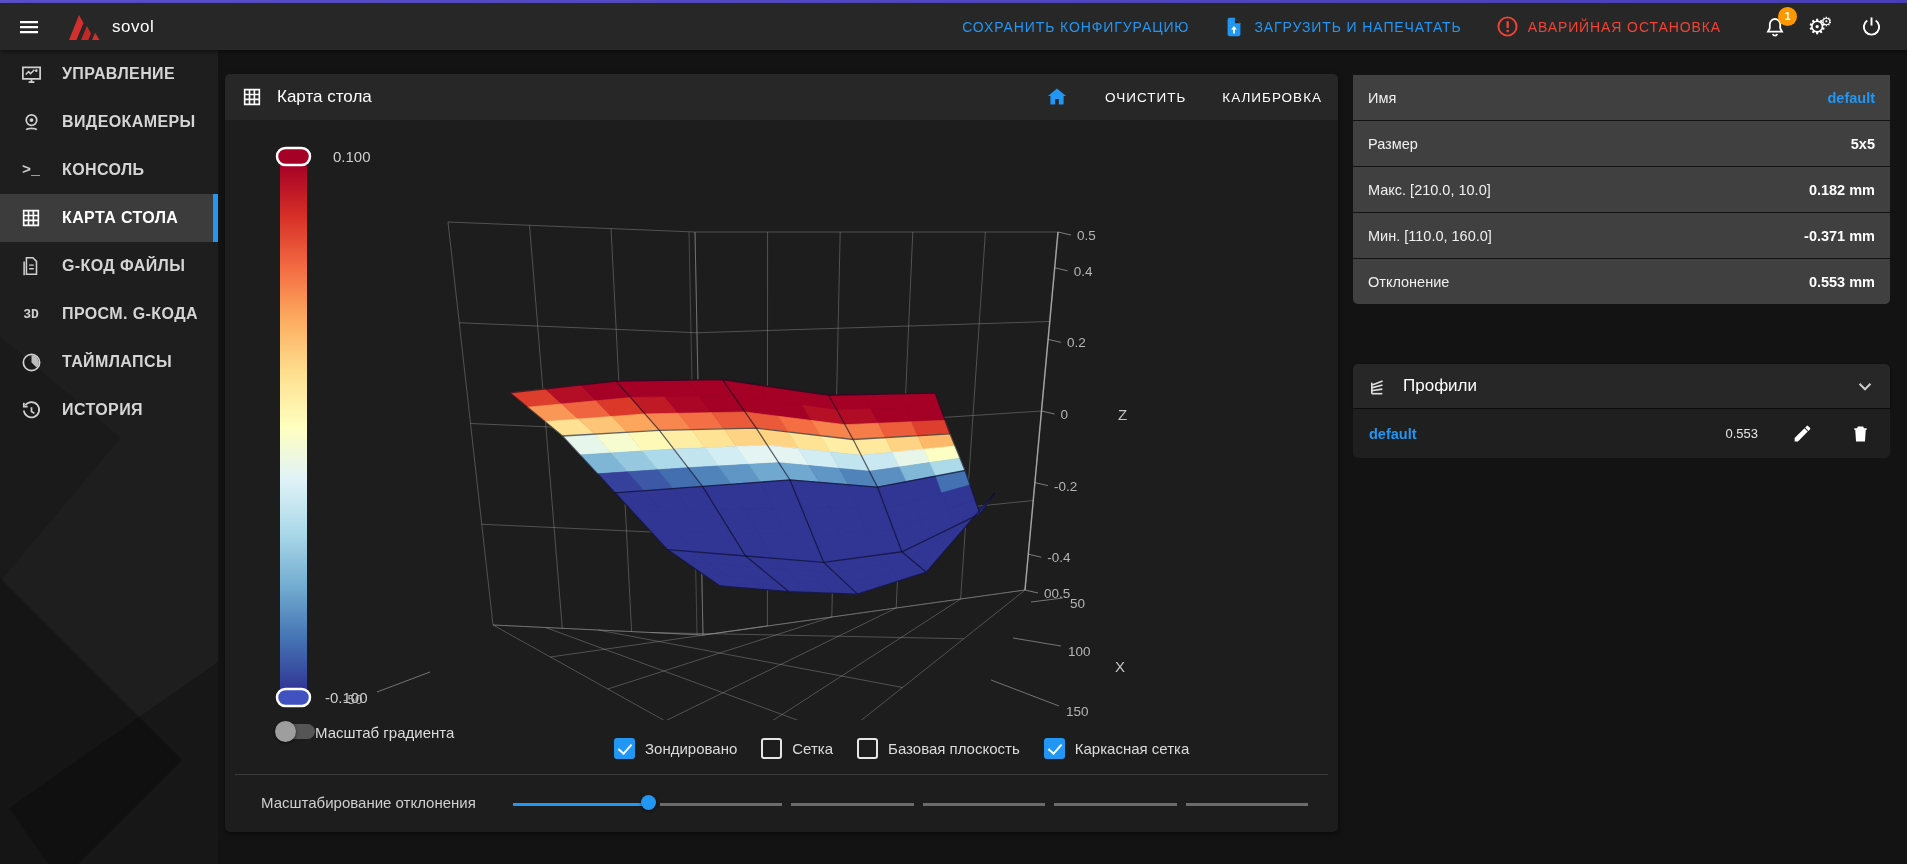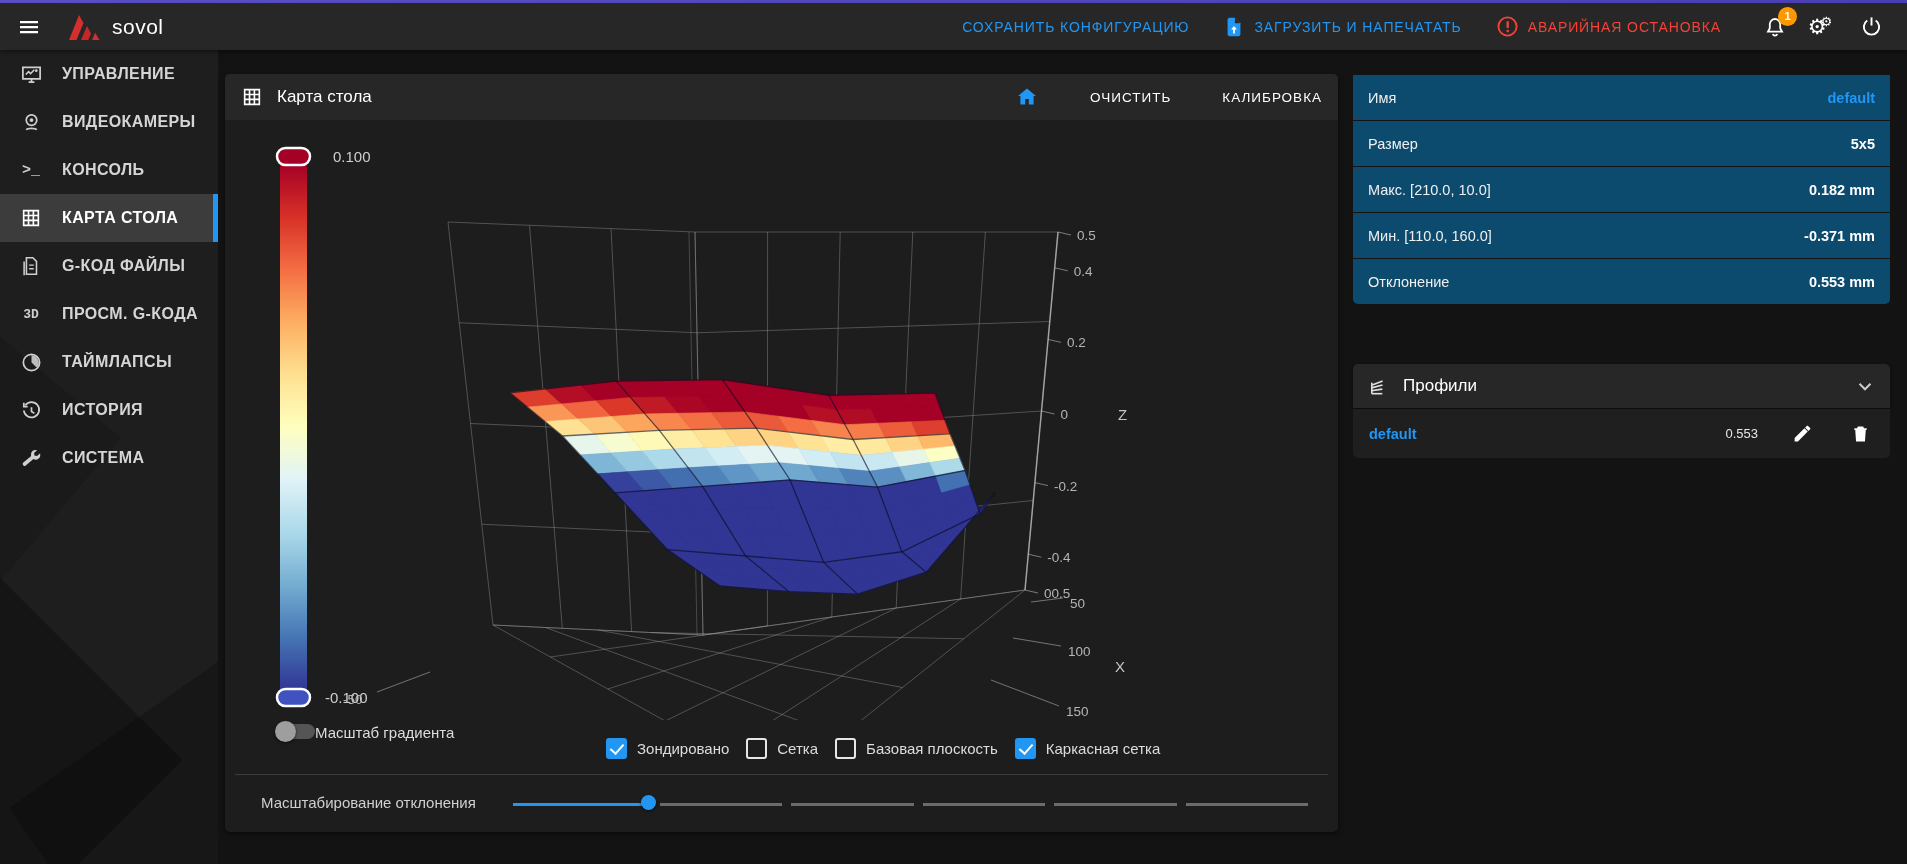--- a/index.html
+++ b/index.html
@@ -10,21 +10,21 @@
   .topline { position:absolute; left:0; top:0; width:1907px; height:3px;
              background:linear-gradient(90deg,#5a50c8,#4a41b8); }
 
   
   .topbar { position:absolute; left:0; top:3px; width:1907px; height:47px;
             background:#272727; display:flex; align-items:center;
             box-shadow:0 2px 4px rgba(0,0,0,.4); z-index:30; }
   .burger { width:46px; height:47px; display:flex; align-items:center; justify-content:center;
             margin-left:6px; cursor:pointer; }
   .brand { display:flex; align-items:center; gap:10px; margin-left:14px; }
-  .brand-name { font-size:21px; color:#fff; letter-spacing:.5px; }
+  .brand-name { font-size:17px; color:#fff; letter-spacing:.5px; }
   .tb-spacer { flex:1; }
   .tb-btn { display:flex; align-items:center; gap:9px; font-size:14px; font-weight:400;
             letter-spacing:.9px; cursor:pointer; margin-right:34px; white-space:nowrap; }
   .tb-blue { color:#2196f3; }
   .tb-red  { color:#f44336; }
   .tb-iconbtn { position:relative; width:40px; height:40px; display:flex; align-items:center;
                 justify-content:center; cursor:pointer; margin-right:8px; color:#fff; }
   .badge { position:absolute; top:0px; right:-2px; min-width:19px; height:19px; border-radius:10px;
            background:#ff9800; color:#fff; font-size:11px; font-weight:700;
            display:flex; align-items:center; justify-content:center; padding:0 4px; }
@@ -46,34 +46,34 @@
   .sb-item.active::after { content:""; position:absolute; right:0; top:0; width:5px; height:100%;
                            background:#2196f3; }
   .mono-ico { font-family:"Liberation Mono","DejaVu Sans Mono",monospace; font-weight:700; font-size:15px; }
 
   
   .panel { position:absolute; background:#1d1d1d; border-radius:5px;
            box-shadow:0 2px 5px rgba(0,0,0,.5); }
   .panel-head { height:46px; background:#272727; border-radius:5px 5px 0 0;
                 display:flex; align-items:center; padding:0 16px; }
   .panel-title { font-size:17px; color:#fff; margin-left:14px; }
-  .head-actions { margin-left:auto; display:flex; align-items:center; gap:51px; }
+  .head-actions { margin-left:auto; display:flex; align-items:center; gap:36px; }
   .head-btn { font-size:13.5px; font-weight:500; letter-spacing:1px; color:#fff; cursor:pointer; }
 
   .main-panel { left:225px; top:74px; width:1113px; height:758px; }
   .plot-wrap { position:absolute; left:0; top:46px; width:1113px; height:600px; }
 
   
   .controls-row { position:absolute; left:0; top:650px; width:1113px; height:48px; }
   .toggle-group { position:absolute; left:52px; top:0; height:48px; display:flex; align-items:flex-start; }
   .toggle { width:38px; height:15px; border-radius:8px; background:#555; position:relative; cursor:pointer; }
   .toggle .knob { position:absolute; left:-2px; top:-3px; width:21px; height:21px; border-radius:50%;
                   background:#9e9e9e; box-shadow:0 1px 3px rgba(0,0,0,.6); }
   .ctl-label { font-size:15px; color:#dcdcdc; }
-  .checks { position:absolute; left:381px; top:0; height:48px; display:flex; align-items:center; gap:17px;text-align:center; }
+  .checks { position:absolute; left:389px; top:0; height:48px; display:flex; align-items:center; gap:24px;text-align:center; }
   .check-item { display:flex; align-items:center; gap:10px; cursor:pointer; }
   .cb { width:21px; height:21px; border-radius:3px; border:2px solid #e6e6e6; position:relative; }
   .cb.on { border-color:#2196f3; background:#2196f3; }
   .cb.on::after { content:""; position:absolute; left:5px; top:1px; width:6px; height:11px;
                   border:solid #fff; border-width:0 2.5px 2.5px 0; transform:rotate(42deg); }
 
   .divider { position:absolute; left:10px; top:700px; width:1093px; height:1px; background:#3c3c3c; }
 
   .slider-row { position:absolute; left:0; top:701px; width:1113px; height:57px; }
   .slider-label { position:absolute; left:36px; top:19px; font-size:15px; color:#cfcfcf; }
@@ -82,21 +82,21 @@
   .slider .seg  { position:absolute; top:1.5px; height:3px; background:#6b6b6b; }
   .slider .thumb { position:absolute; top:-6px; width:15px; height:15px; border-radius:50%;
                    background:#2196f3; box-shadow:0 1px 3px rgba(0,0,0,.6); }
 
   
   .mesh-panel { left:1353px; top:74px; width:537px; height:274px; background:transparent; box-shadow:none; }
   .rc-head { height:44px; background:#272727; border-radius:5px 5px 0 0; display:flex; align-items:center;
              padding:0 14px; box-shadow:0 1px 3px rgba(0,0,0,.5); }
   .rc-title { font-size:17px; color:#fff; margin-left:13px; }
   .rc-chevron { margin-left:auto; cursor:pointer; color:#ccc; display:flex; }
-  .info-row { height:45px; margin-top:1px; background:#0c4a6e; display:flex; align-items:center;
+  .info-row { height:45px; margin-top:1px; background:#404040; display:flex; align-items:center;
               justify-content:space-between; padding:0 15px; }
   .info-row:last-child { border-radius:0 0 5px 5px; }
   .ir-label { font-size:14.5px; color:#f0f0f0; }
   .ir-value { font-size:14.5px; font-weight:700; color:#fff; }
   .ir-value.blue { color:#2196f3; }
 
   .profiles-panel { left:1353px; top:364px; width:537px; height:94px; background:transparent; box-shadow:none; }
   .profile-row { height:49px; margin-top:1px; background:#1f1f1f; border-radius:0 0 5px 5px;
                  display:flex; align-items:center; padding:0 16px; cursor:pointer; }
   .pr-name { font-size:14.5px; font-weight:700; color:#2196f3; }
@@ -229,28 +229,20 @@
   </div>
   <div class="sb-item">
     <span class="sb-ico">
       <svg width="23" height="23" viewBox="0 0 24 24">
           <path fill="none" stroke="currentColor" stroke-width="1.8" d="M5.5 6.5A8 8 0 1 1 4 12"></path>
           <path fill="none" stroke="currentColor" stroke-width="1.8" d="M4 4v4h4"></path>
           <path fill="none" stroke="currentColor" stroke-width="1.8" d="M12 8.5V13l3 2"></path>
         </svg>
     </span>
     <span class="sb-label">ИСТОРИЯ</span>
-  </div>
-  <div class="sb-item">
-    <span class="sb-ico">
-      <svg width="22" height="22" viewBox="0 0 24 24">
-          <path fill="currentColor" d="M21.7 6.7a5.2 5.2 0 0 1-7 6.2L7 20.6a2 2 0 0 1-2.9-2.9l7.7-7.7a5.2 5.2 0 0 1 6.2-7l-3 3 .4 2.9 2.9.4 3-3z" transform="rotate(5 12 12)"></path>
-        </svg>
-    </span>
-    <span class="sb-label">СИСТЕМА</span>
   </div>
 </div>
 
 <div class="panel main-panel">
   <div class="panel-head">
     <svg width="22" height="22" viewBox="0 0 24 24">
       <path fill="none" stroke="#fff" stroke-width="1.8" d="M4 4h16v16H4z M4 9.3h16 M4 14.6h16 M9.3 4v16 M14.6 4v16"></path>
     </svg>
     <span class="panel-title">Карта стола</span>
     <div class="head-actions">

